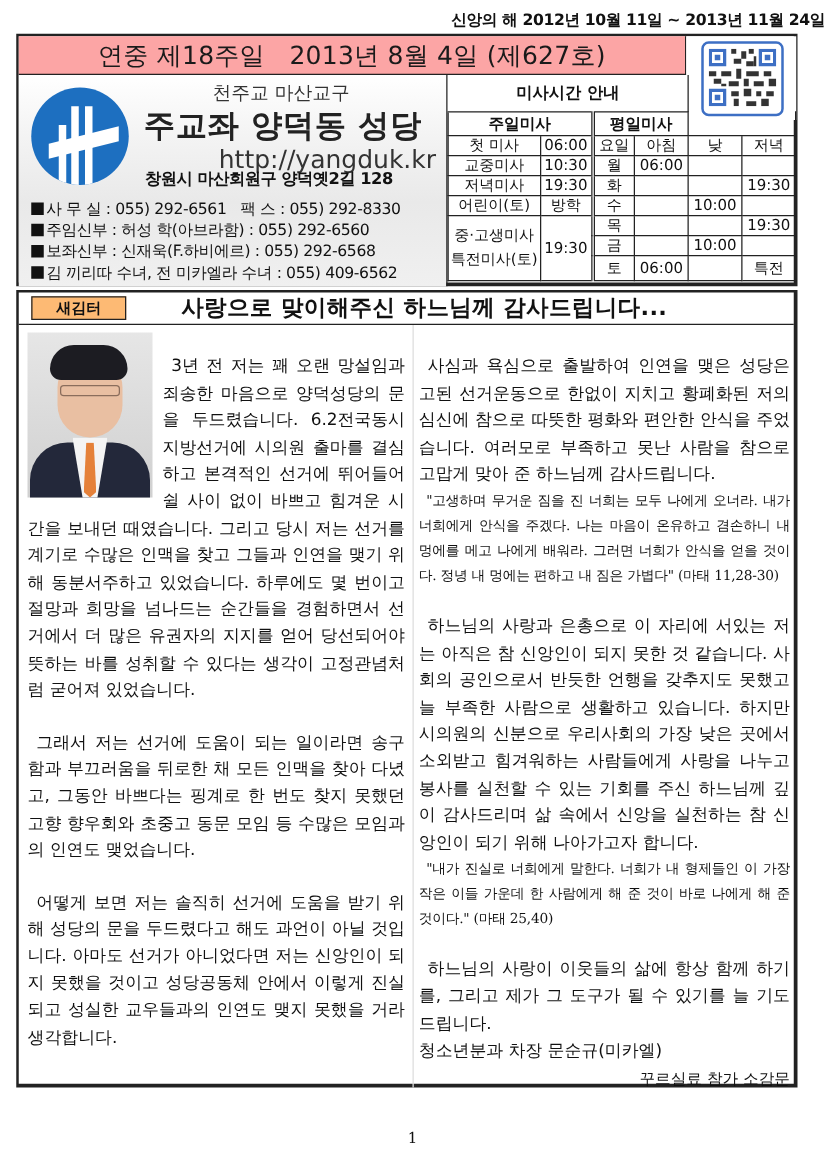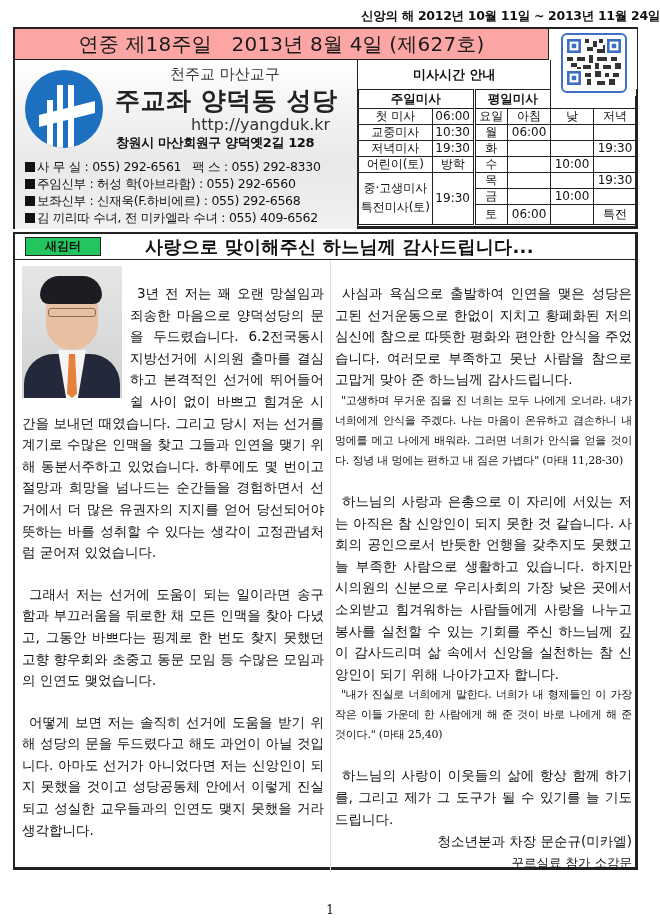--- a/index.html
+++ b/index.html
@@ -35,21 +35,21 @@
     background: linear-gradient(180deg, #ffffff 0%, #f3f3f3 30%, #e9e9e9 60%, #f0f0f0 100%);
     border-right: 1.5px solid #222;
   }
   .logo {
     position: absolute; left: 10px; top: 10px; width: 78px; height: 78px;
     border-radius: 50%; background: #1d6fc0; overflow: hidden;
   }
   .logo .bar { position: absolute; background: #fff; }
   .diocese { position: absolute; left: 155px; top: 5px; font-size: 15px; color: #333; }
   .church-name { position: absolute; left: 100px; top: 24px; font-size: 25px; color: #222; letter-spacing: 0.5px; font-weight: bold; }
-  .url { position: absolute; left: 176px; top: 55px; font-size: 16px; color: #333; }
+  .url { position: absolute; left: 160px; top: 55px; font-size: 20px; color: #333; }
   .address { position: absolute; left: 101px; top: 74px; font-size: 13px; font-weight: bold; color: #111; letter-spacing: -0.4px; }
   .contacts { position: absolute; left: 10px; top: 98px; width: 330px; }
   .contact-row { font-size: 12.5px; line-height: 17px; color: #111; letter-spacing: -0.3px; white-space: nowrap; }
   .contact-row .sq { display: inline-block; width: 10px; height: 10px; background: #111; margin-right: 2px; vertical-align: -1px; }
 
   
   .mass-table {
     position: absolute; left: 343px; top: 31px; width: 279px; border-collapse: collapse;
     font-size: 12px; color: #111;
   }
@@ -58,42 +58,42 @@
   .mass-table .mt-sub td { height: 19px; font-weight: bold; font-size: 12.5px; }
   .mass-table .dbl { border-right: 3px double #222; }
 
   
   .article {
     position: absolute; left: 13px; top: 232px; width: 625px; height: 638px;
     border: 2px solid #222; border-right-width: 3px; border-bottom-width: 3px;
   }
   .art-header { position: absolute; left: 0; top: 0; width: 620px; height: 26px; border-bottom: 1.5px solid #222; }
   .badge {
-    position: absolute; left: 10px; top: 3px; width: 76px; height: 19px; background: #22c55e;
+    position: absolute; left: 10px; top: 3px; width: 76px; height: 19px; background: #fdba74;
     border: 1px solid #222; font-size: 12px; font-weight: bold; text-align: center; line-height: 17px;
   }
   .art-title { position: absolute; left: 130px; top: 0; font-size: 18px; font-weight: bold; line-height: 26px; letter-spacing: 0.3px; }
   .col-divider { position: absolute; left: 315px; top: 26px; width: 1px; height: 610px; background: #ddd; }
 
   .col { position: absolute; top: 29px; font-size: 13.5px; line-height: 21.6px; text-align: justify; }
   .col-left { left: 7px; width: 302px; }
   .col-right { left: 320px; width: 297px; }
   .photo {
     float: left; width: 100px; height: 132px; margin: 3px 8px 4px 0; position: relative; overflow: hidden;
     background: linear-gradient(180deg, #e6e6e6 0%, #d0d0d0 100%);
   }
   .photo .hair { position: absolute; left: 18px; top: 6px; width: 62px; height: 44px; border-radius: 30px 30px 14px 14px; background: #1c1c22; }
   .photo .face { position: absolute; left: 24px; top: 20px; width: 52px; height: 64px; border-radius: 24px 24px 26px 26px; background: #e9bfa2; }
   .photo .glasses { position: absolute; left: 26px; top: 42px; width: 48px; height: 9px; border: 1.5px solid #8a6d5c; border-radius: 3px; }
   .photo .suit { position: absolute; left: 2px; top: 88px; width: 96px; height: 50px; border-radius: 30px 30px 0 0; background: #23283a; }
   .photo .shirt { position: absolute; left: 36px; top: 84px; width: 28px; height: 50px; background: #f4f4f4; clip-path: polygon(0 0, 100% 0, 70% 100%, 30% 100%); }
   .photo .tie { position: absolute; left: 45px; top: 88px; width: 10px; height: 44px; background: #e5813a; clip-path: polygon(20% 0, 80% 0, 100% 90%, 50% 100%, 0 90%); }
   .para { text-indent: 7px; margin-top: 20px; }
   .quote { font-size: 11px; line-height: 20px; letter-spacing: -0.2px; text-indent: 6px; font-family: "DejaVu Serif", serif; }
-  .sign-main { text-align: right; font-size: 13.5px; margin-top: 1px; }
+  .sign-main { font-size: 13.5px; margin-top: 1px; }
   .sign-sub { text-align: right; font-size: 12.5px; line-height: 19px; }
 
   .page-number { position: absolute; left: 0; top: 903px; width: 660px; text-align: center; font-size: 12px; font-family: "DejaVu Serif", serif; }
 </style>
 </head>
 <body>
 
 <div class="top-line">신앙의 해 2012년 10월 11일 ~ 2013년 11월 24일</div>
 
 <div class="header">

